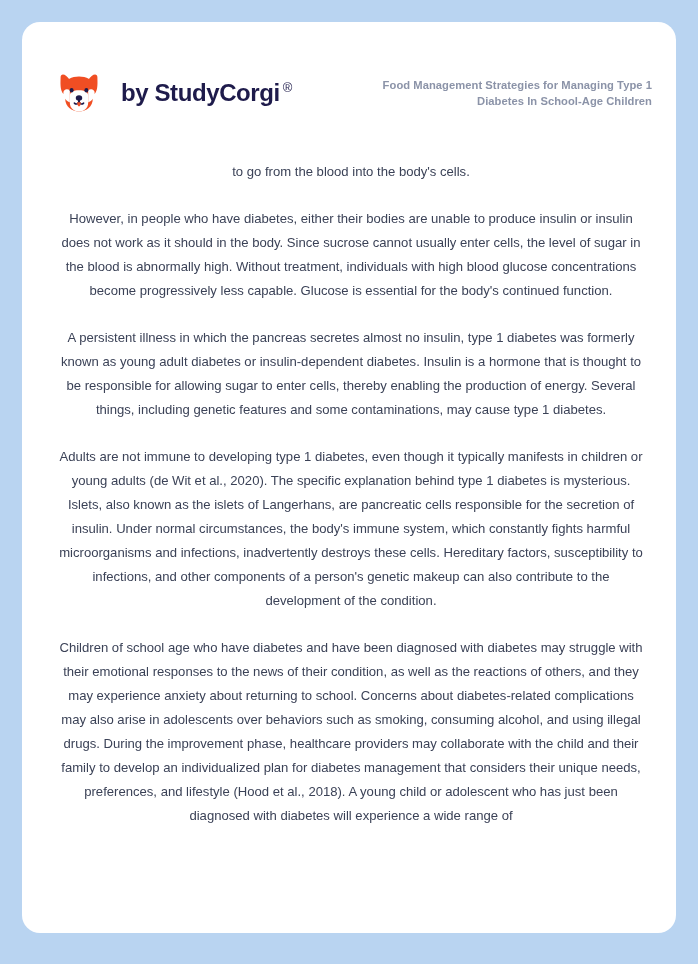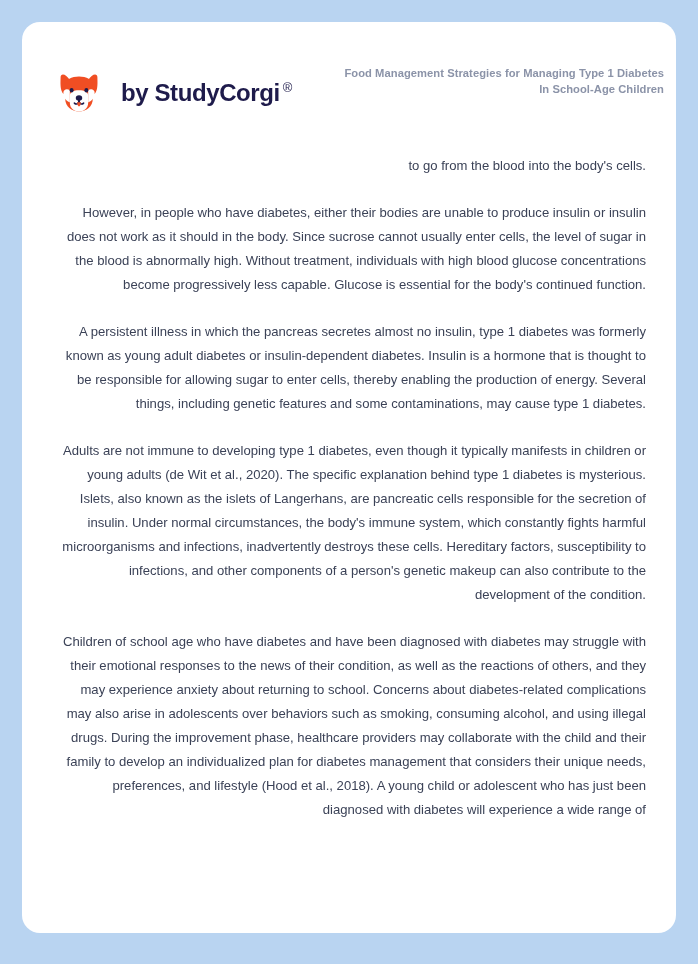--- a/index.html
+++ b/index.html
@@ -64,40 +64,40 @@
     width: 326px;
     text-align: right;
     padding-top: 2px;
   }
   .doc-title {
     font-size: 11.2px;
     font-weight: bold;
     color: #8b93a8;
     line-height: 1.42;
     letter-spacing: 0.05px;
-    margin: 0;
+    margin: 12px;
   }
   .doc-url {
     font-size: 10.6px;
     color: #a8aebd;
     line-height: 1.45;
     margin: 4px 0 0 0;
     word-break: break-word;
   }
   
   .doc-body {
     padding: 38px 30px 0 34px;
     box-sizing: border-box;
   }
   .doc-body p {
     font-size: 13.1px;
     line-height: 24px;
     color: #3b4257;
     margin: 0 0 23px 0;
-    text-align: right;
+    text-align: center;
   }
   .doc-body p:last-child {
     margin-bottom: 12px;
   }
 </style>
 </head>
 <body>
 
 <div class="page">
 

